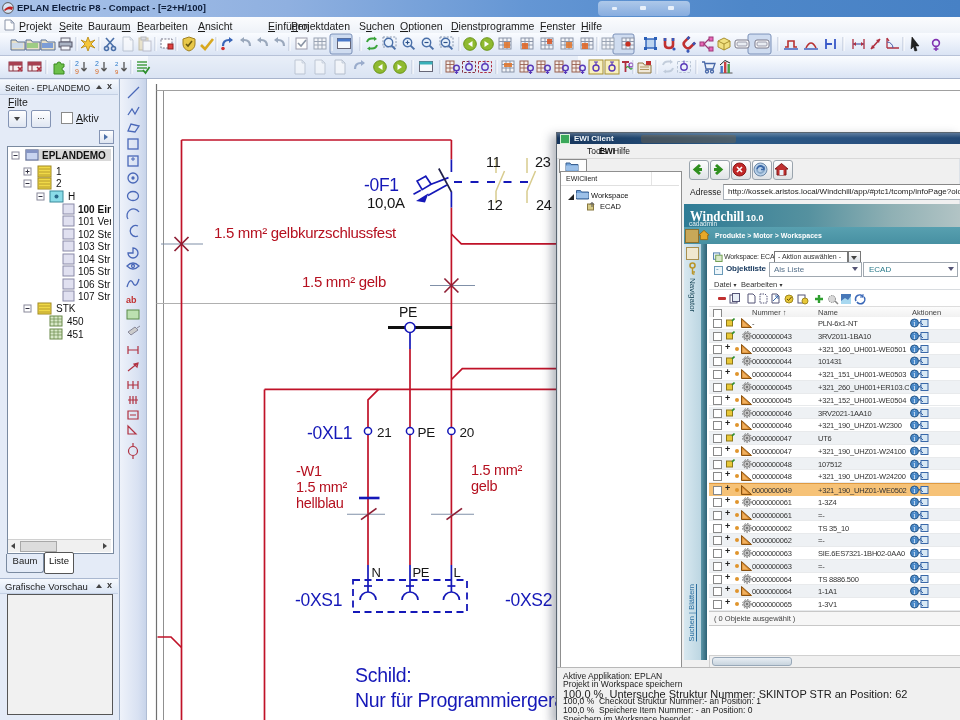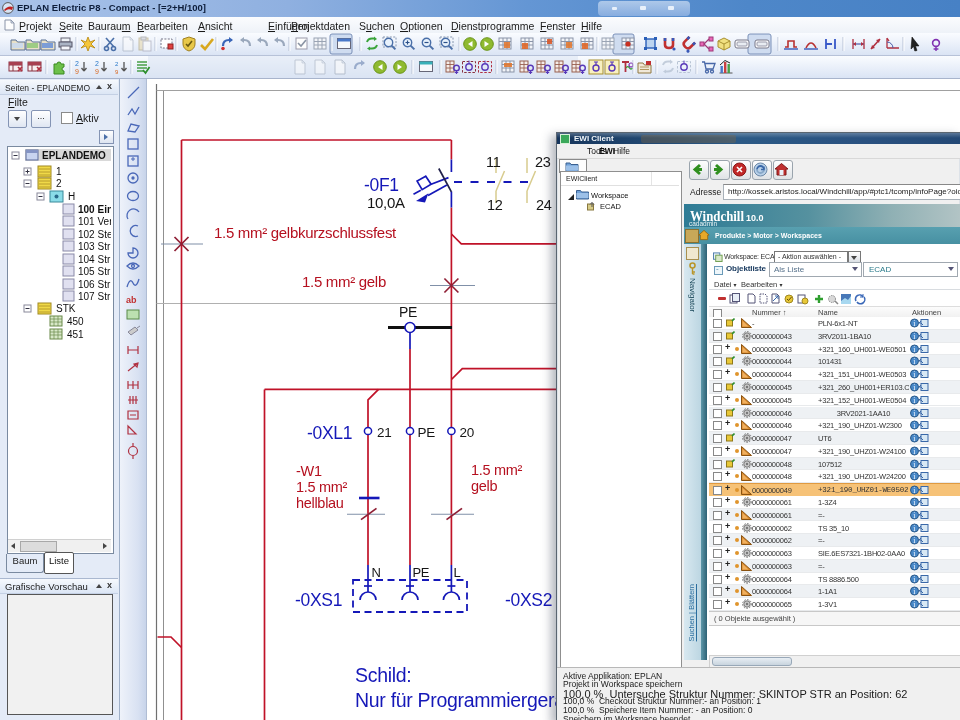--- a/index.html
+++ b/index.html
@@ -1026,21 +1026,21 @@
 <svg class="abs" style="left:17px;top:1px" width="9" height="9" viewBox="0 0 9 9">
         <rect x="0.5" y="2" width="6" height="6" fill="#e8c838" stroke="#907818"></rect>
         <path d="M6 3 l2.5 -2.5" stroke="#2f8f2f" stroke-width="1.6"></path>
       </svg>
 <svg class="abs" style="left:33px;top:1px" width="10" height="10" viewBox="0 0 10 10">
         <circle cx="5" cy="5" r="3.2" fill="#c8c8c8" stroke="#777"></circle>
         <circle cx="5" cy="5" r="4.4" fill="none" stroke="#777" stroke-dasharray="1.6 1.3"></circle>
         <circle cx="5" cy="5" r="1.2" fill="#777"></circle>
       </svg>
 <span class="abs" style="left:43px;top:2px;font-size:7.5px;color:#333;letter-spacing:-0.2px;">0000000046</span>
-<span class="abs" style="left:109px;top:2px;width:91px;overflow:hidden;font-size:7.5px;color:#333;letter-spacing:-0.2px;white-space:nowrap;text-align:center;">3RV2021-1AA10</span>
+<span class="abs" style="left:109px;top:2px;width:91px;overflow:hidden;font-size:7.5px;color:#333;letter-spacing:-0.2px;white-space:nowrap;">3RV2021-1AA10</span>
 <svg class="abs" style="left:201px;top:1px" width="20" height="10" viewBox="0 0 20 10">
         <circle cx="4.5" cy="5" r="4" fill="#4888c8" stroke="#2a5a8a"></circle>
         <text x="3.2" y="7.8" font-size="7.5" fill="#fff" font-family="Liberation Serif">i</text>
         <rect x="11" y="1.5" width="7" height="7" fill="#d8e8f4" stroke="#3a68a8"></rect>
         <path d="M11 5 h-2 l2 -2 m0 2 l2 2" stroke="#3a68a8" fill="none"></path>
       </svg>
 </div>
 <div class="abs" style="left:152px;top:286.2px;width:251px;height:11.8px;background:#ffffff;border-bottom:1px solid #e8eaec;">
 <div class="abs" style="left:4px;top:2px;width:7px;height:7px;background:#fff;border:1px solid #888;"></div>
 <span class="abs" style="left:16px;top:-1px;font-size:9px;font-weight:bold;color:#222;">+</span>
@@ -1134,21 +1134,21 @@
 </div>
 <div class="abs" style="left:152px;top:350.1px;width:251px;height:11.8px;background:#f6c277;border-top:1px solid #e09a40;border-bottom:1px solid #e09a40;">
 <div class="abs" style="left:4px;top:2px;width:7px;height:7px;background:#fff;border:1px solid #888;"></div>
 <span class="abs" style="left:16px;top:-1px;font-size:9px;font-weight:bold;color:#222;">+</span>
 <div class="abs" style="left:26px;top:4px;width:4px;height:4px;border-radius:2px;background:#e0952d;"></div>
 <svg class="abs" style="left:32px;top:1px" width="11" height="10" viewBox="0 0 11 10">
         <path d="M0.5 9.5 V0.5 L10.5 9.5 Z" fill="#d8882a" stroke="#8a5210"></path>
         <path d="M1.5 8.5 V3 L7.5 8.5 Z" fill="#f0b060"></path>
       </svg>
 <span class="abs" style="left:43px;top:2px;font-size:7.5px;color:#333;letter-spacing:-0.2px;">0000000049</span>
-<span class="abs" style="left:109px;top:2px;width:91px;overflow:hidden;font-size:7.5px;color:#333;letter-spacing:-0.2px;white-space:nowrap;font-family:Liberation Mono, monospace;">+321_190_UHZ01-WE0502</span>
+<span class="abs" style="left:109px;top:2px;width:91px;overflow:hidden;font-size:7.5px;color:#333;letter-spacing:-0.2px;white-space:nowrap;">+321_190_UHZ01-WE0502</span>
 <svg class="abs" style="left:201px;top:1px" width="20" height="10" viewBox="0 0 20 10">
         <circle cx="4.5" cy="5" r="4" fill="#4888c8" stroke="#2a5a8a"></circle>
         <text x="3.2" y="7.8" font-size="7.5" fill="#fff" font-family="Liberation Serif">i</text>
         <rect x="11" y="1.5" width="7" height="7" fill="#d8e8f4" stroke="#3a68a8"></rect>
         <path d="M11 5 h-2 l2 -2 m0 2 l2 2" stroke="#3a68a8" fill="none"></path>
       </svg>
 </div>
 <div class="abs" style="left:152px;top:362.9px;width:251px;height:11.8px;background:#ffffff;border-bottom:1px solid #e8eaec;">
 <div class="abs" style="left:4px;top:2px;width:7px;height:7px;background:#fff;border:1px solid #888;"></div>
 <span class="abs" style="left:16px;top:-1px;font-size:9px;font-weight:bold;color:#222;">+</span>

